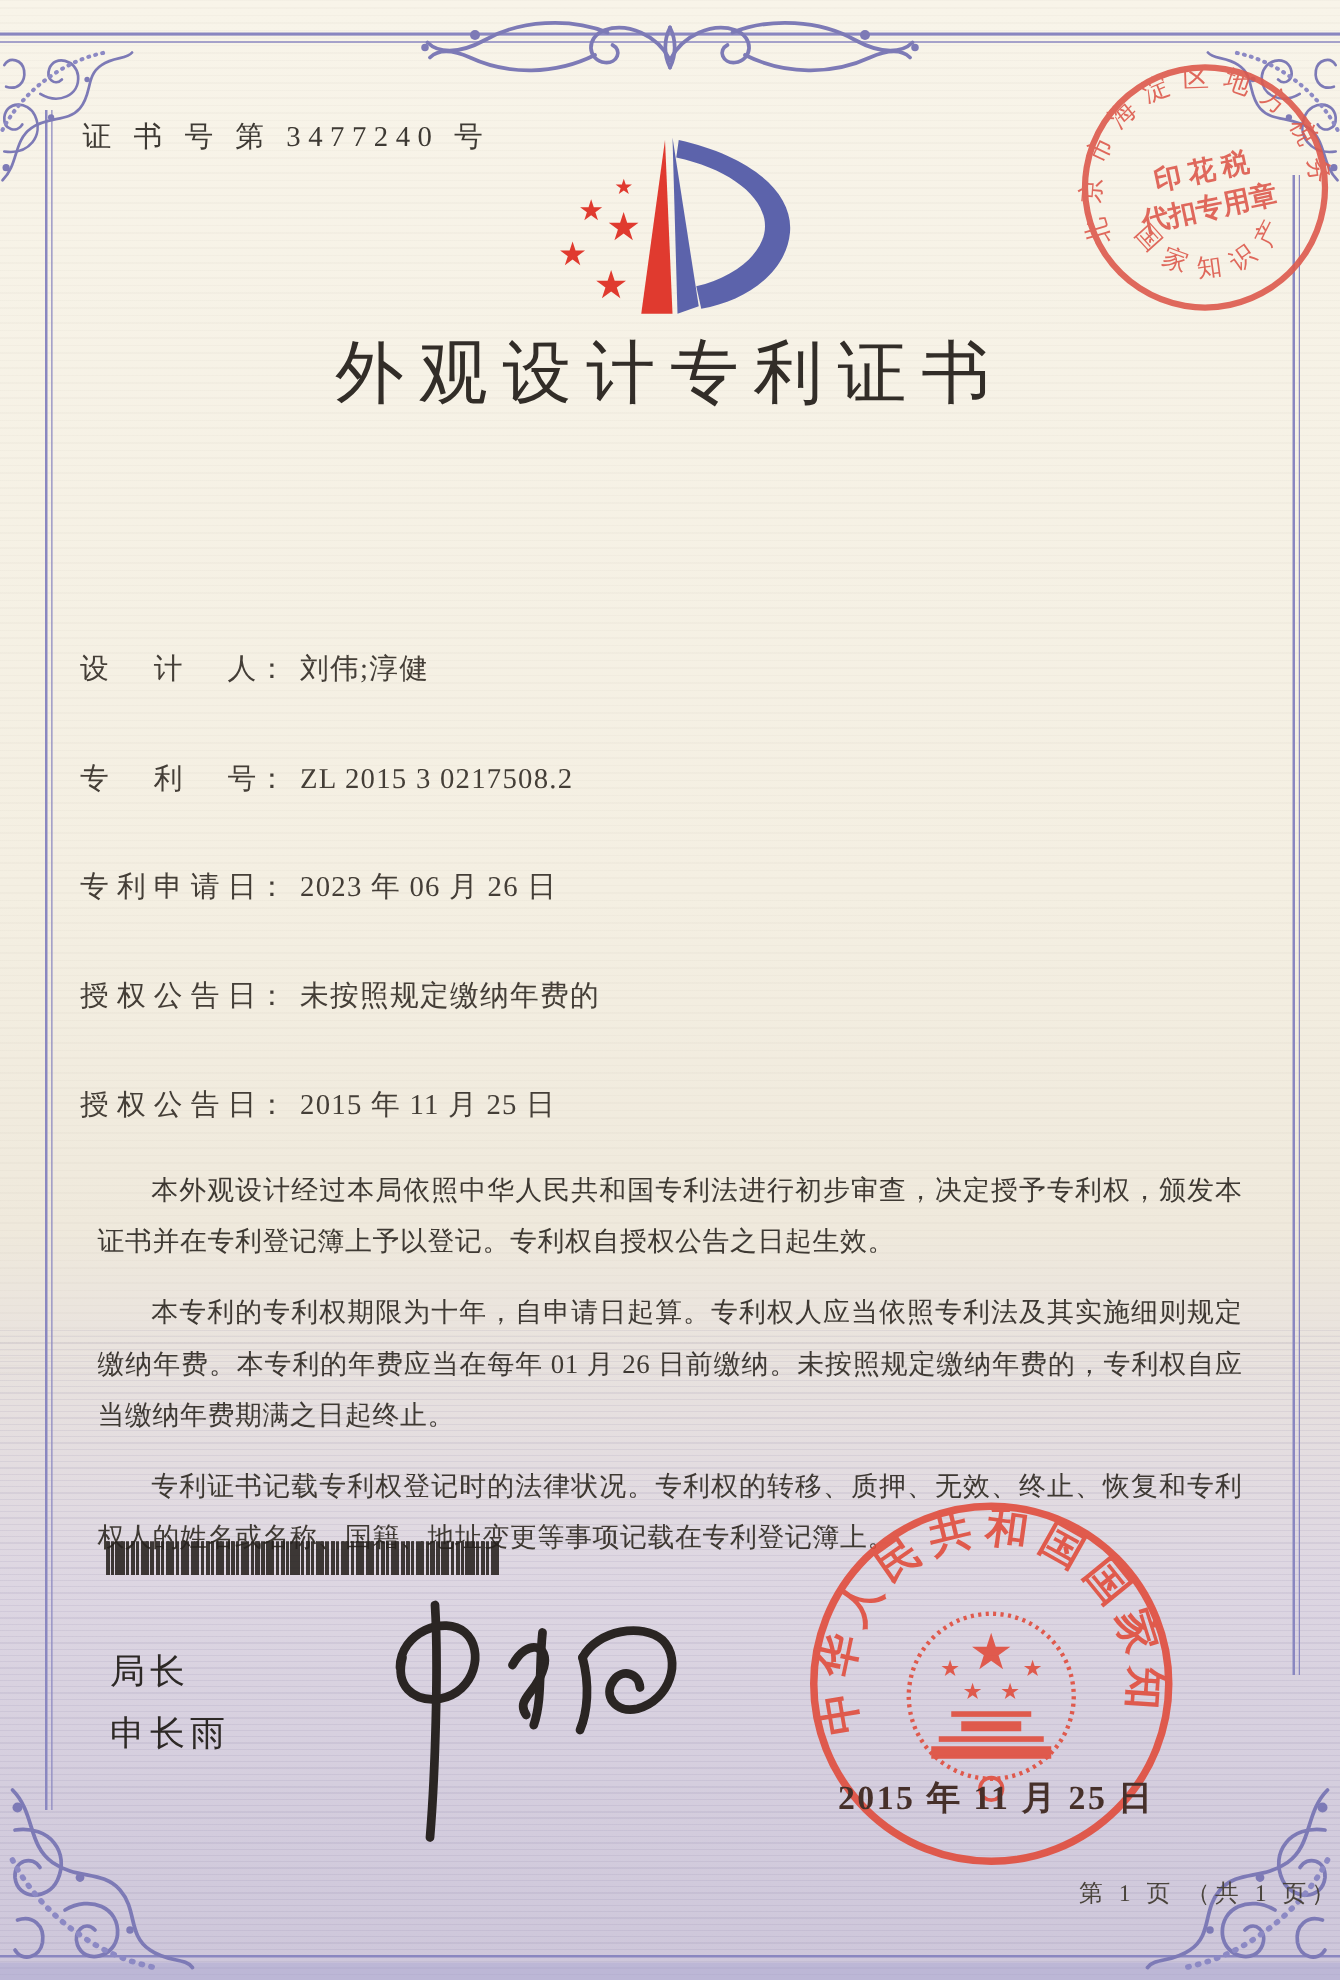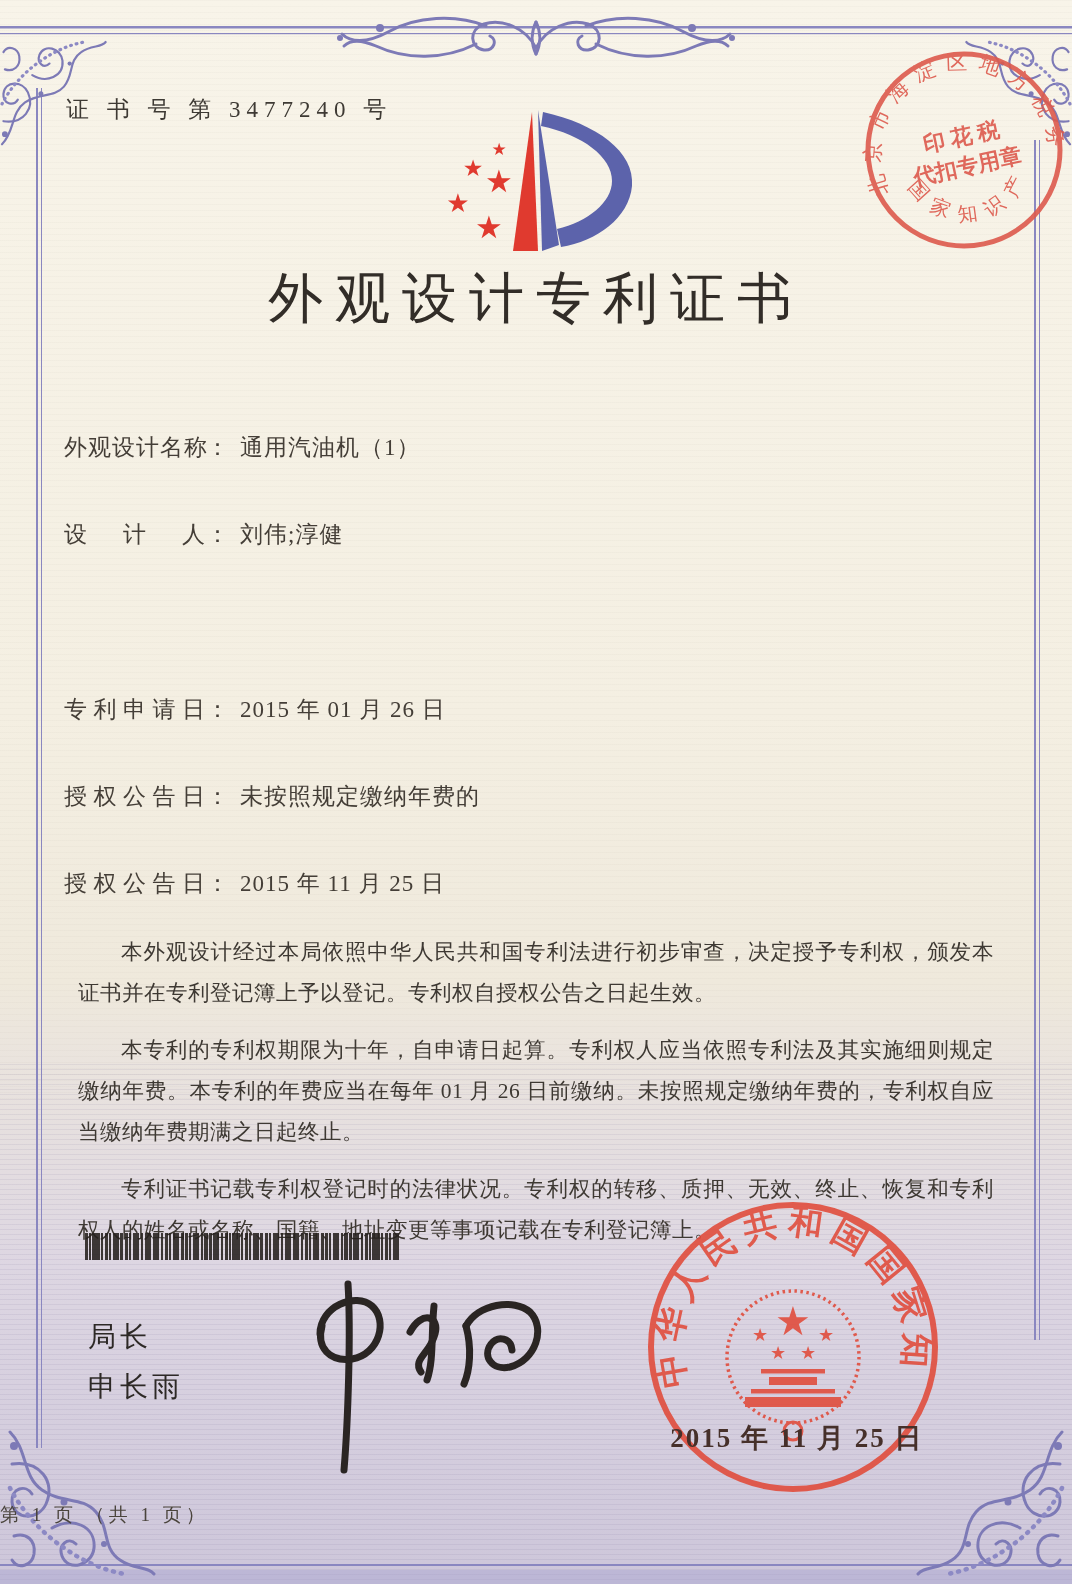--- a/index.html
+++ b/index.html
@@ -29,21 +29,21 @@
     background:
       repeating-linear-gradient(90deg,#26211e 0 2px,transparent 2px 4px),
       repeating-linear-gradient(90deg,#26211e 0 3px,transparent 3px 10px),
       repeating-linear-gradient(90deg,#26211e 0 1px,transparent 1px 7px);}
   .signer{position:absolute;left:88px;top:1312px;font-family:"Liberation Sans","DejaVu Sans",sans-serif;
     font-size:28px;color:#2d2926;letter-spacing:4px;line-height:50px;}
   .signature{position:absolute;left:258px;top:1262px;width:330px;height:230px;}
   .main-seal{position:absolute;left:644px;top:1198px;width:298px;height:298px;opacity:.88;}
   .seal-date{position:absolute;left:662px;top:1420px;width:270px;text-align:center;
     font-size:27px;font-weight:700;letter-spacing:2px;color:#46302a;}
-  .footer{position:absolute;left:0;top:1502px;width:100%;text-align:left;font-size:19px;
+  .footer{position:absolute;left:0;top:1502px;width:100%;text-align:right;font-size:19px;
     letter-spacing:4px;color:#4a443c;}
   .stamp-text{fill:#dd5a4d;}
   .lace{stroke:#7d7ab6;fill:none;stroke-width:3;stroke-linecap:round;}
   .lace-fill{fill:#7d7ab6;stroke:none;}
   .lace-dot{stroke:#8c89c4;fill:none;stroke-width:4.5;stroke-linecap:round;stroke-dasharray:1 7;}
   .topline{fill:#8a87c0;}
 </style>
 </head>
 <body>
 
@@ -122,28 +122,28 @@
     </text>
     <text class="stamp-text" font-size="20" letter-spacing="11">
       <textPath href="#tax-arc-bottom" startOffset="2">国家知识产权局</textPath>
     </text>
     <text class="stamp-text" x="106" y="100" font-size="22" font-weight="700" text-anchor="middle">印 花 税</text>
     <text class="stamp-text" x="106" y="130" font-size="22" font-weight="700" text-anchor="middle">代扣专用章</text>
   </svg>
 
   <div class="title">外观设计专利证书</div>
 
-  <div class="field-row" style="top:432px">
-    <span class="field-label">外观设计名称</span><span class="field-colon">：</span><span>通用汽油机（1）</span>
-  </div>
   <div class="field-row" style="top:519px">
     <span class="field-label">设计人</span><span class="field-colon">：</span><span>刘伟;淳健</span>
   </div>
+  <div class="field-row" style="top:607px">
+    <span class="field-label">专利号</span><span class="field-colon">：</span><span>ZL 2015 3 0217508.2</span>
+  </div>
   <div class="field-row" style="top:694px">
-    <span class="field-label">专利申请日</span><span class="field-colon">：</span><span>2015 年 01 月 26 日</span>
+    <span class="field-label">专利申请日</span><span class="field-colon">：</span><span>2023 年 06 月 26 日</span>
   </div>
   <div class="field-row" style="top:781px">
     <span class="field-label">授权公告日</span><span class="field-colon">：</span><span>未按照规定缴纳年费的</span>
   </div>
   <div class="field-row" style="top:868px">
     <span class="field-label">授权公告日</span><span class="field-colon">：</span><span>2015 年 11 月 25 日</span>
   </div>
 
   <div class="paragraphs">
     <p>本外观设计经过本局依照中华人民共和国专利法进行初步审查，决定授予专利权，颁发本证书并在专利登记簿上予以登记。专利权自授权公告之日起生效。</p>

